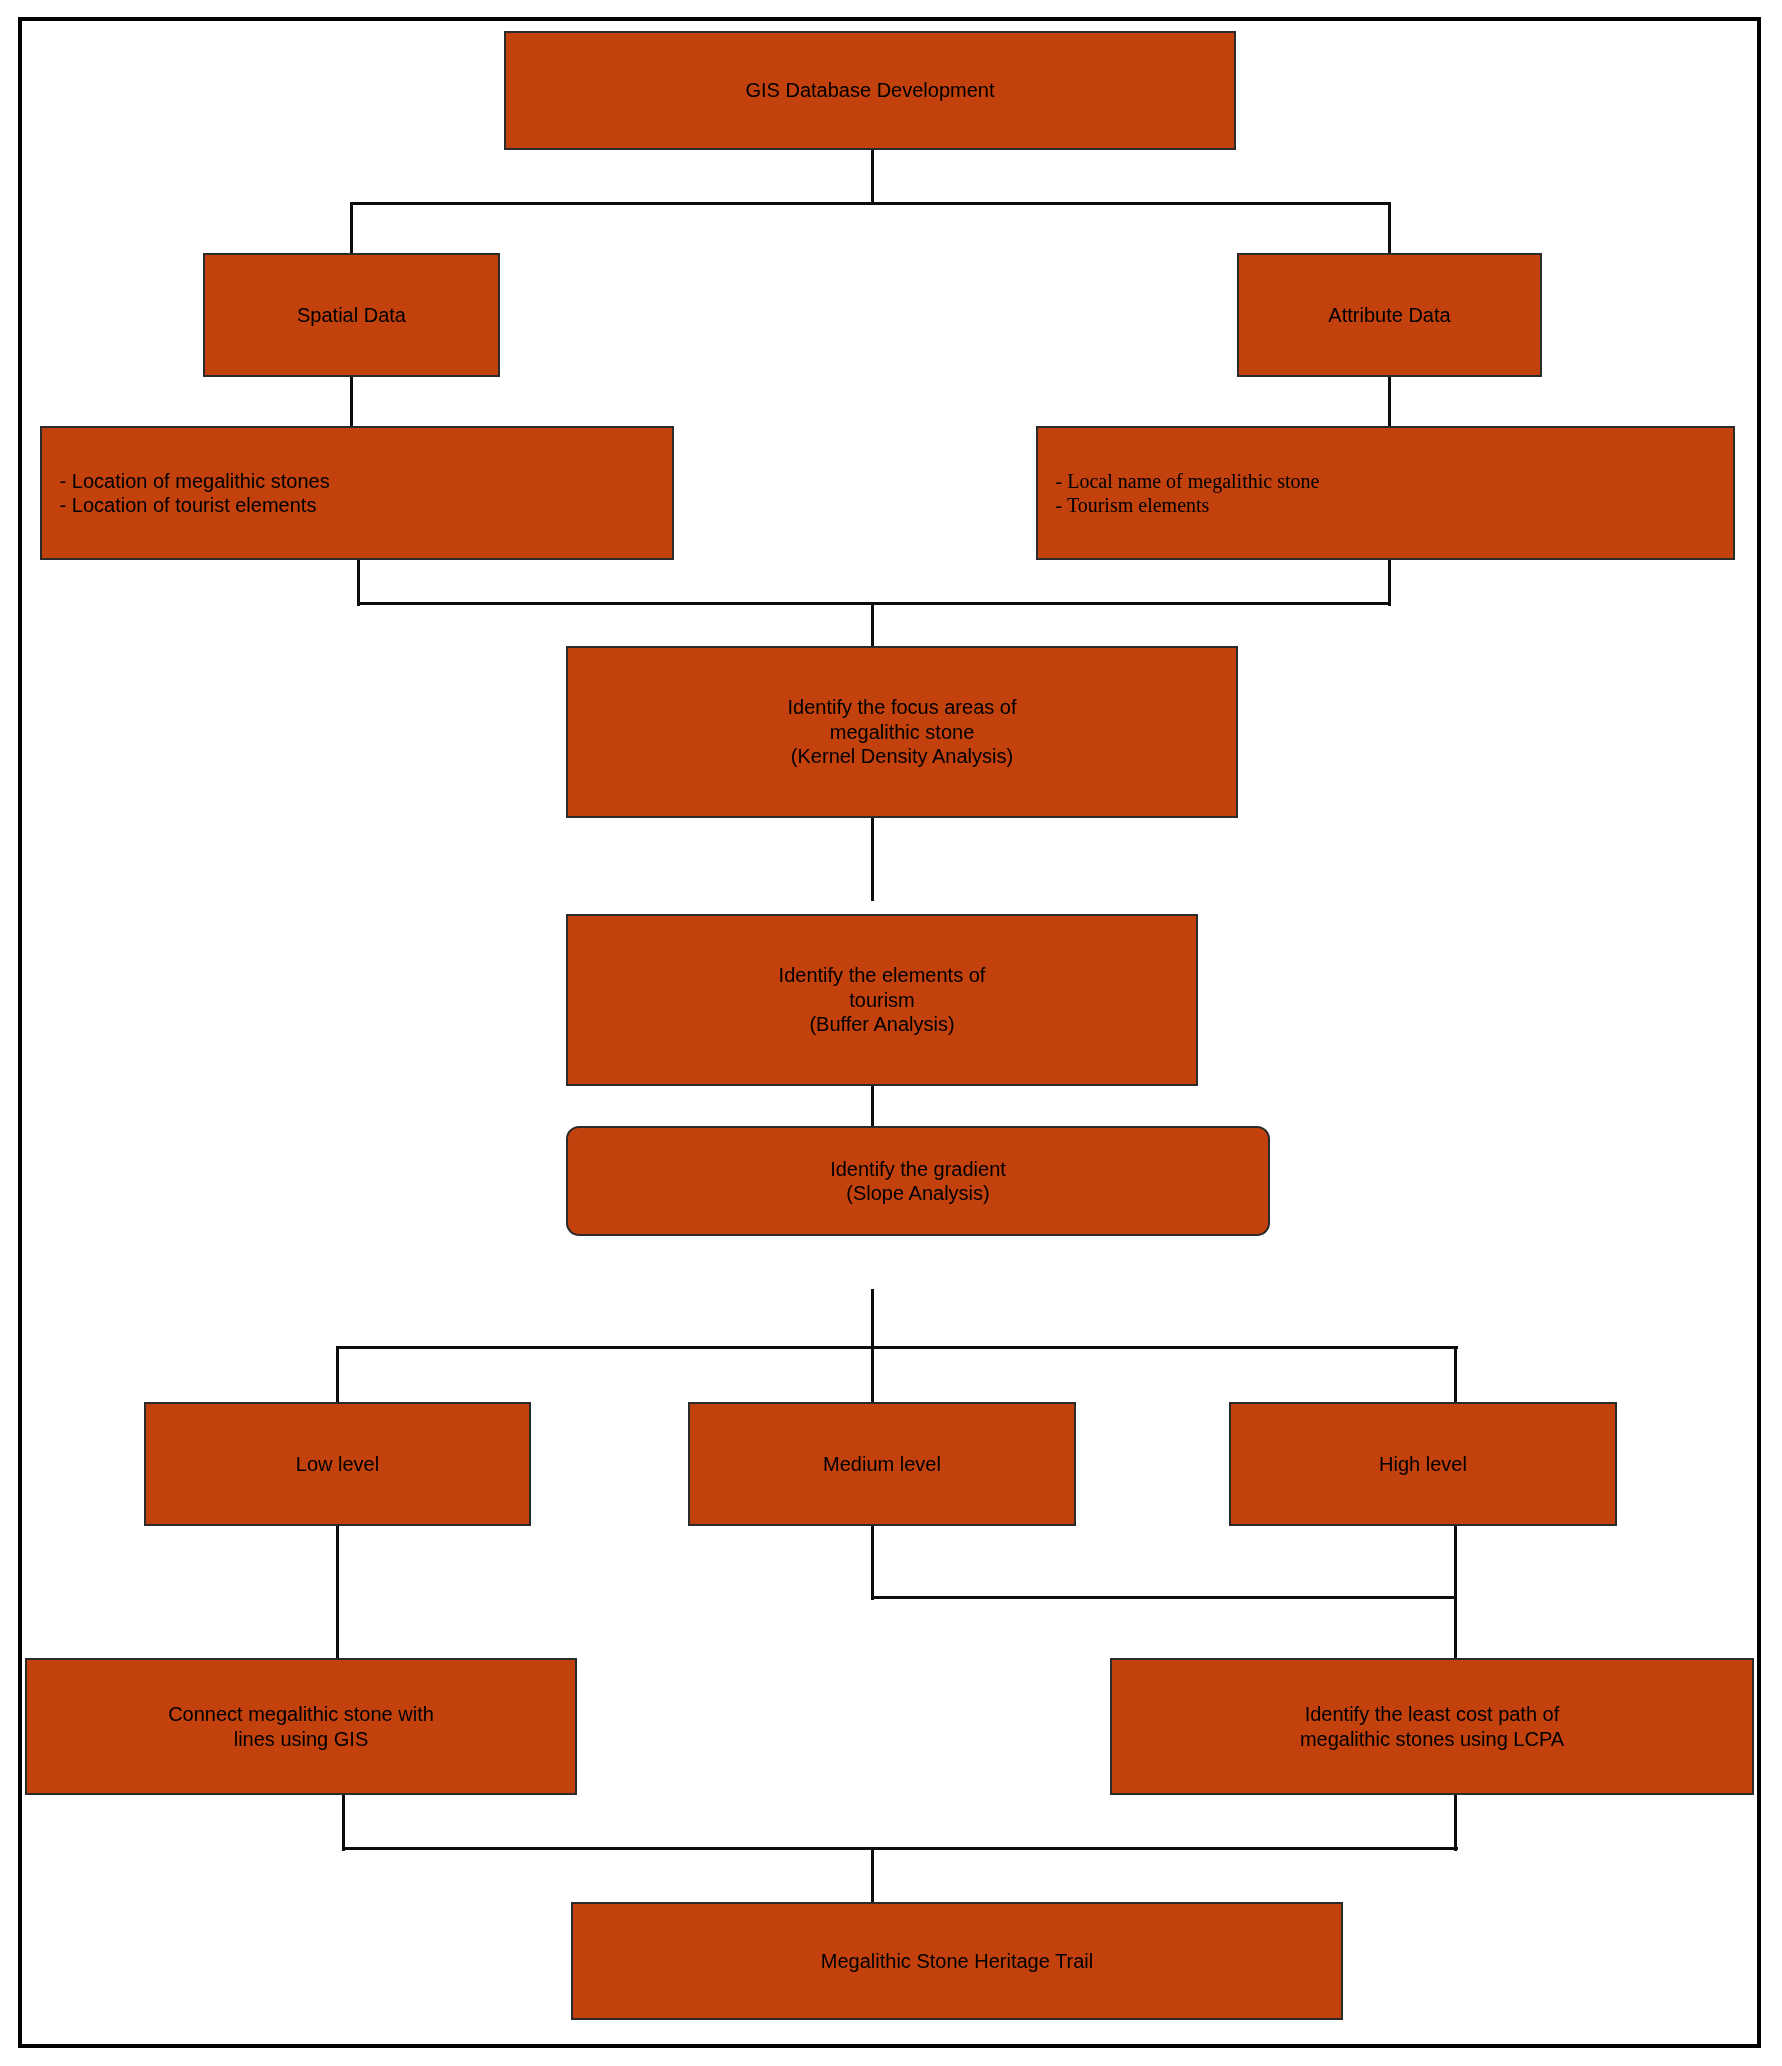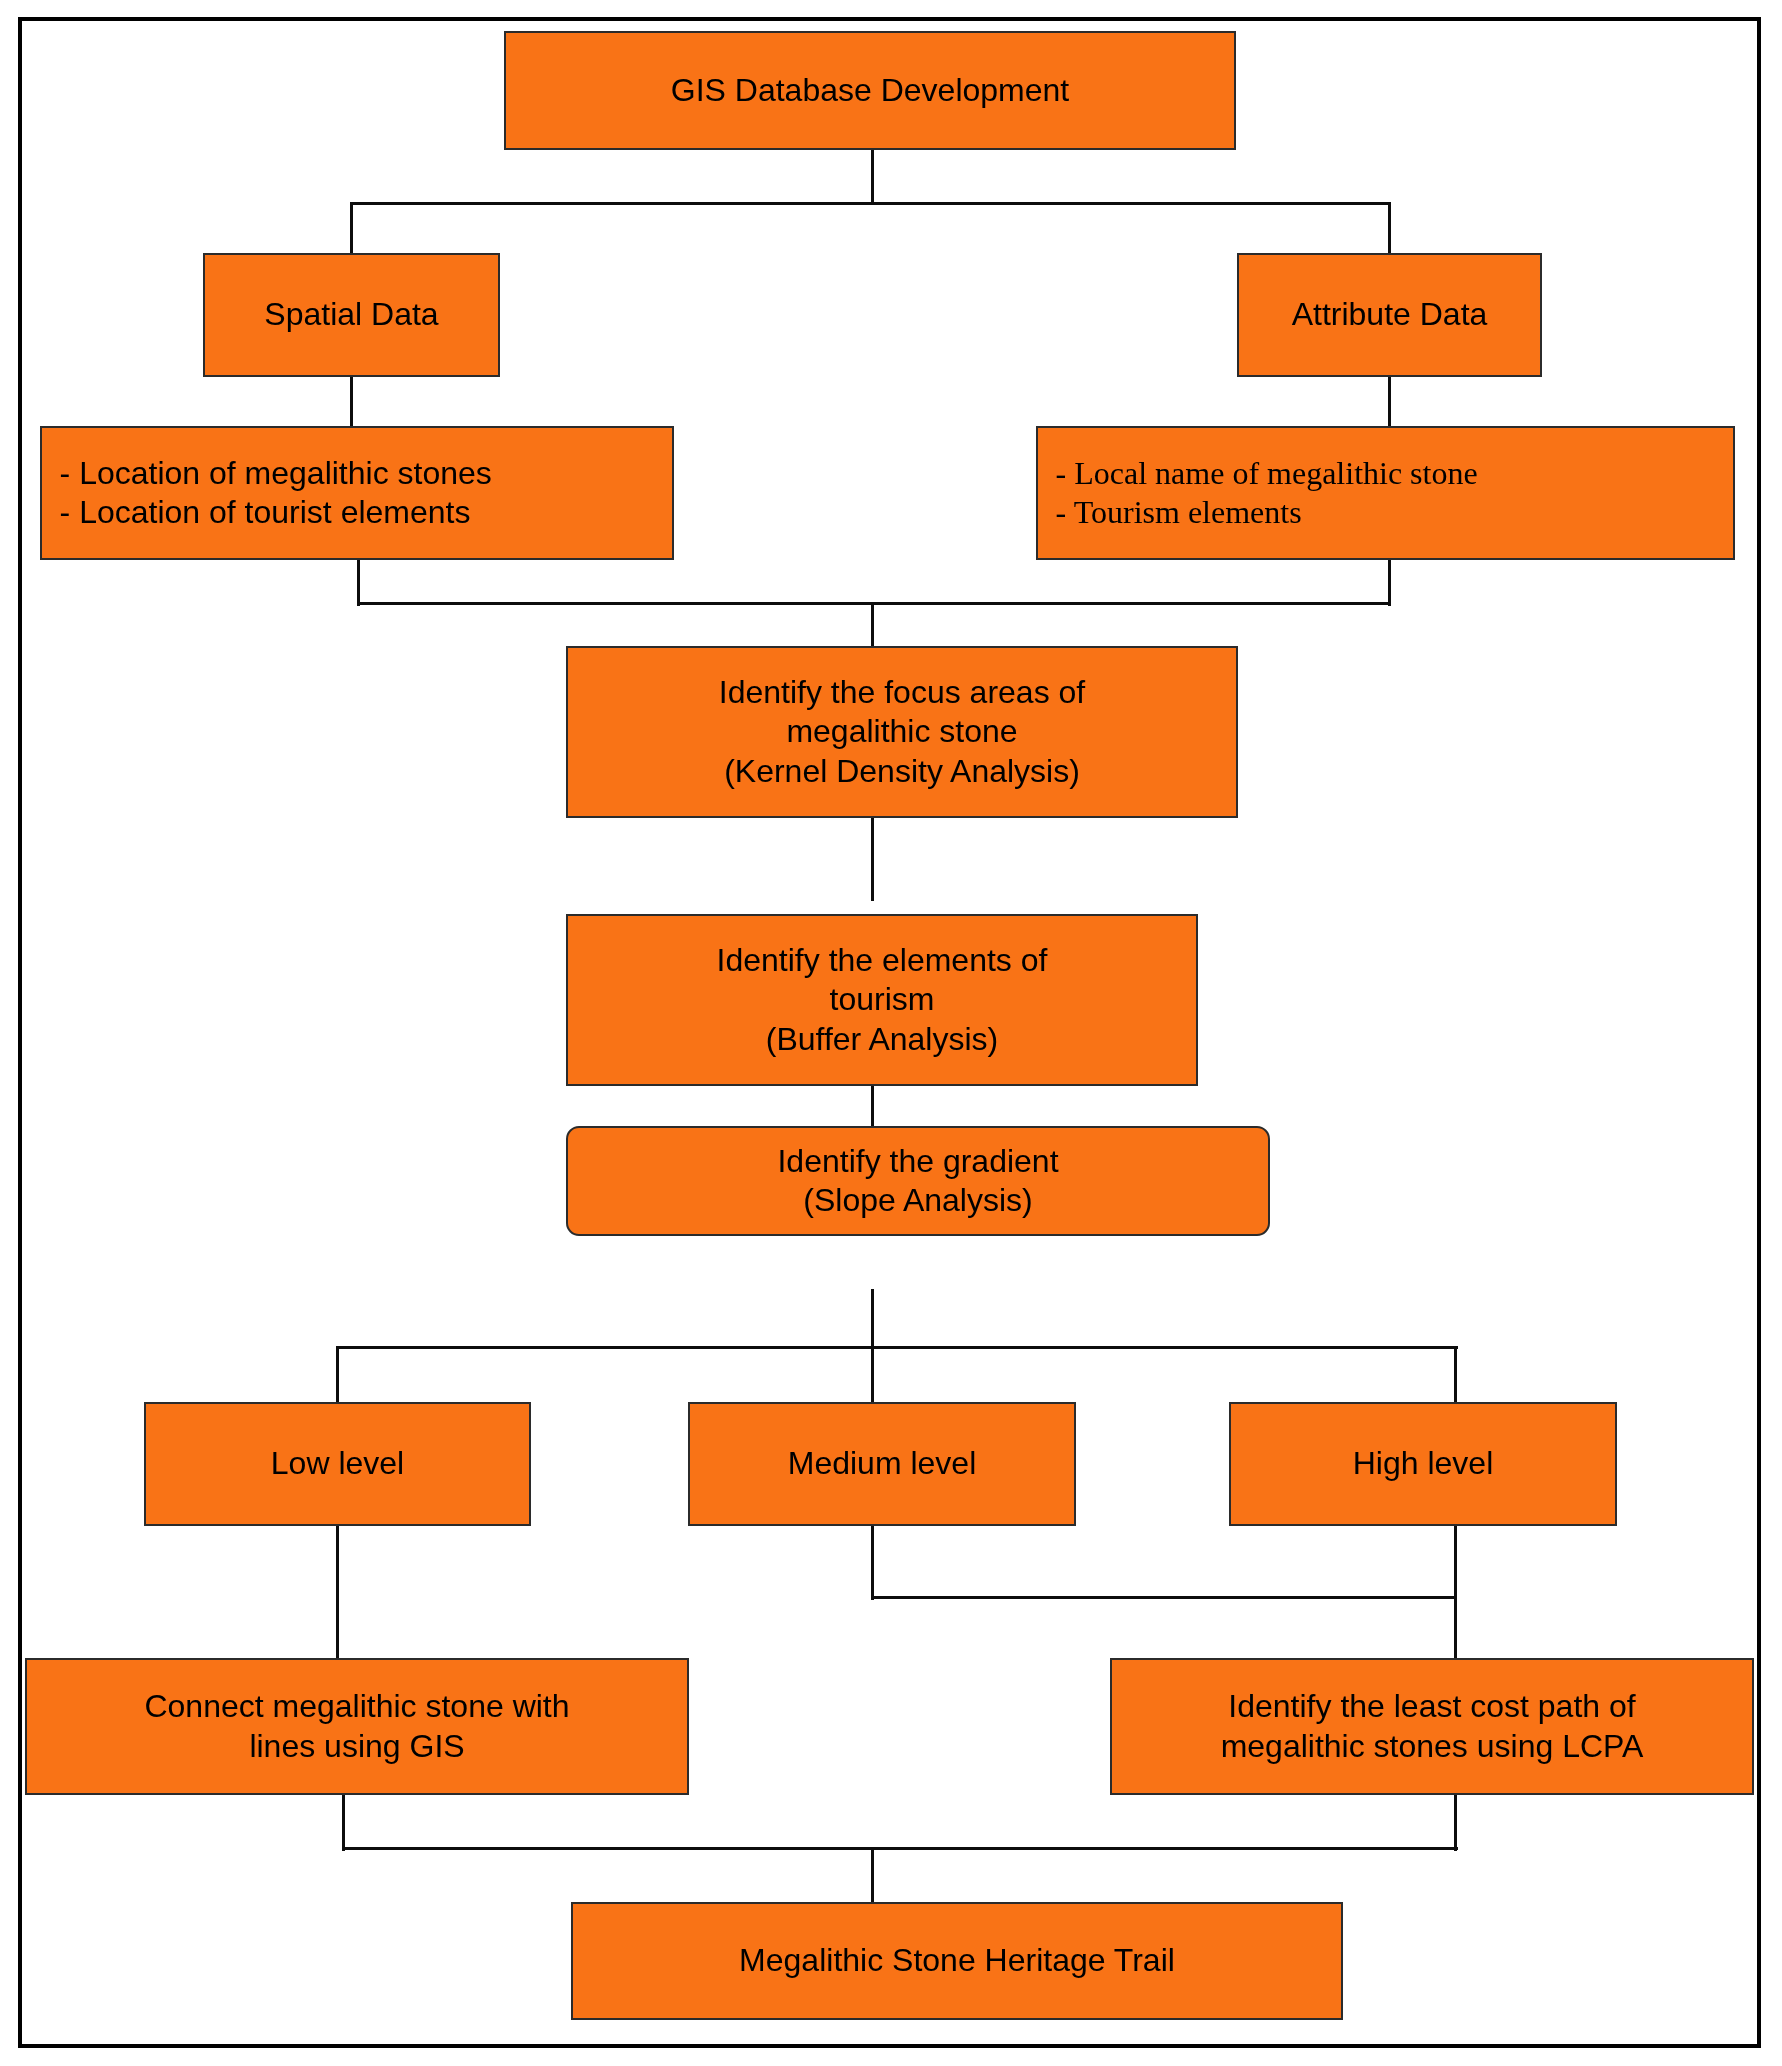--- a/index.html
+++ b/index.html
@@ -25,28 +25,28 @@
     top: 17px;
     width: 1743px;
     height: 2031px;
     border: 4.7px solid #000000;
     box-sizing: border-box;
   }
   
   .node {
     position: absolute;
     box-sizing: border-box;
-    background: #f97316;
+    background: #c2410c;
     border: 2.6px solid #2b2b2b;
     display: flex;
     align-items: center;
     justify-content: center;
     text-align: center;
     color: #000000;
-    font-size: 32px;
+    font-size: 20px;
     line-height: 1.22;
     z-index: 5;
     padding: 3.1px 7.2px;
   }
   .node .lines {
     width: 100%;
   }
   .node .lines span {
     display: block;
   }
@@ -178,21 +178,21 @@
       <span>Medium level</span>
     </div>
   </div>
 
   <div class="node" style="left:1229px; top:1402px; width:388px; height:124px;">
     <div class="lines">
       <span>High level</span>
     </div>
   </div>
 
-  <div class="node" style="left:25px; top:1658px; width:664px; height:137px;">
+  <div class="node" style="left:25px; top:1658px; width:552px; height:137px;">
     <div class="lines">
       <span>Connect megalithic stone with</span>
       <span>lines using GIS</span>
     </div>
   </div>
 
   <div class="node" style="left:1110px; top:1658px; width:644px; height:137px;">
     <div class="lines">
       <span>Identify the least cost path of</span>
       <span>megalithic stones using LCPA</span>

